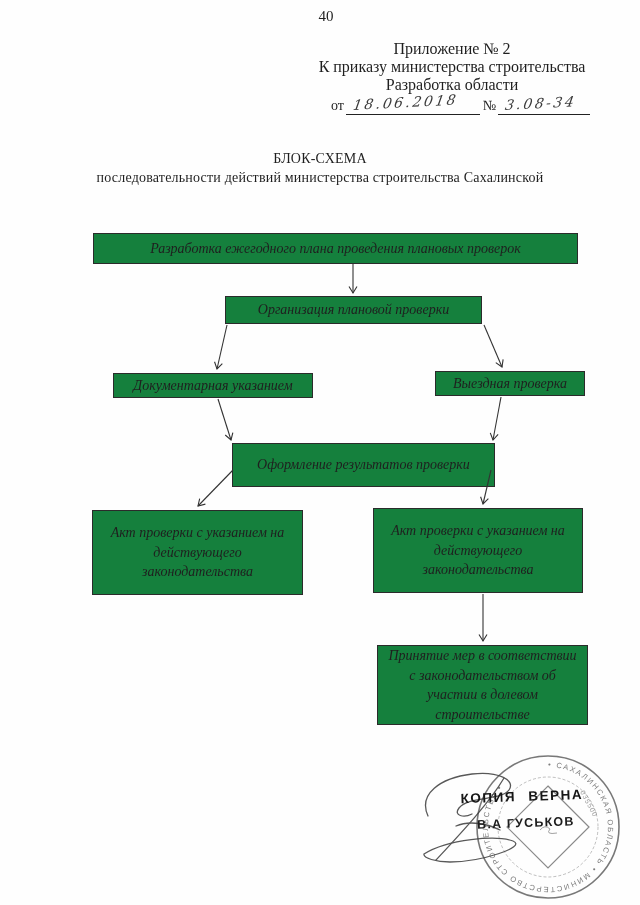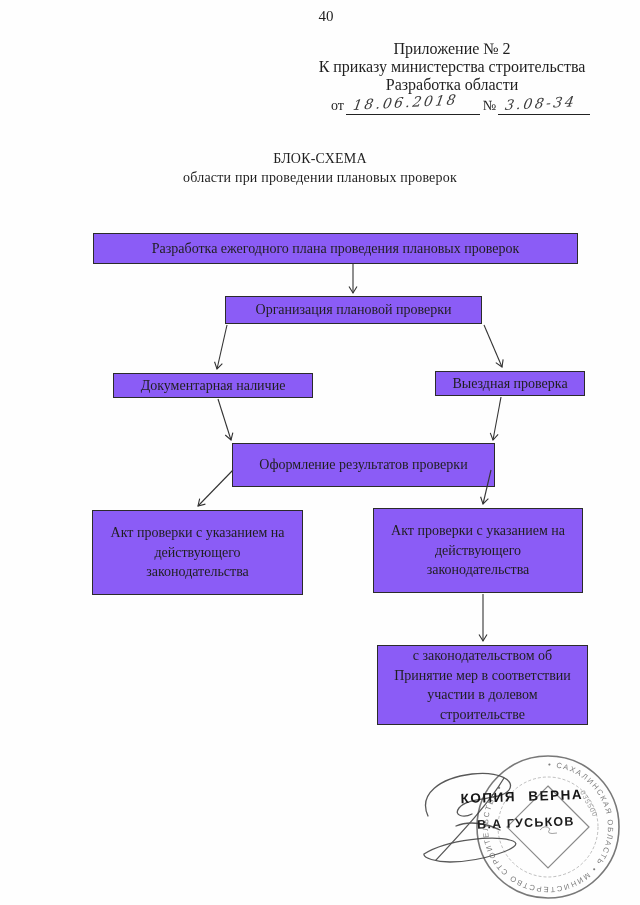--- a/index.html
+++ b/index.html
@@ -22,24 +22,24 @@
     position:absolute;left:6px;bottom:1px;white-space:nowrap;
     font-family:"DejaVu Serif",serif;font-style:italic;font-size:14px;
     letter-spacing:2.5px;color:#3a3a3a;
     transform:rotate(-3deg) skewX(-12deg);transform-origin:left bottom;
   }
   
   .doc-title{left:60px;top:150px;width:520px;text-align:center;
     font-weight:normal;font-size:14px;line-height:18.5px;letter-spacing:.2px;}
   
   .fbox{
-    position:absolute;box-sizing:border-box;background:#8b5cf6;
+    position:absolute;box-sizing:border-box;background:#15803d;
     border:1.5px solid #2b2b2b;
     display:flex;flex-direction:column;justify-content:center;align-items:center;
-    text-align:center;font-size:14px;line-height:19.5px;padding:1px 4px;
+    text-align:center;font-size:14px;line-height:19.5px;padding:1px 4px;font-style:italic;
   }
   .b1{left:93px;top:233px;width:485px;height:31px;}
   .b2{left:225px;top:296px;width:257px;height:28px;}
   .b3{left:113px;top:373px;width:200px;height:25px;}
   .b4{left:428px;top:371px;width:150px;height:25px;margin-left:7px;}
   .b5{left:232px;top:443px;width:263px;height:44px;}
   .b6{left:92px;top:510px;width:211px;height:85px;}
   .b7{left:373px;top:508px;width:210px;height:85px;}
   .b8{left:377px;top:645px;width:211px;height:80px;}
   
@@ -63,51 +63,51 @@
     <span class="hw">18.06.2018</span>
   </span>
   <span class="lbl">№</span>
   <span class="hw-slot second">
     <span class="hw">3.08-34</span>
   </span>
 </div>
 
 <div class="abs doc-title">
   <div>БЛОК-СХЕМА</div>
-  <div>области при проведении плановых проверок</div>
+  <div>последовательности действий министерства строительства Сахалинской</div>
 </div>
 
 <div class="fbox b1">
   <div>Разработка ежегодного плана проведения плановых проверок</div>
 </div>
 <div class="fbox b2">
   <div>Организация плановой проверки</div>
 </div>
 <div class="fbox b3">
-  <div>Документарная наличие</div>
+  <div>Документарная указанием</div>
 </div>
 <div class="fbox b4">
   <div>Выездная проверка</div>
 </div>
 <div class="fbox b5">
   <div>Оформление результатов проверки</div>
 </div>
 <div class="fbox b6">
   <div>Акт проверки с указанием на</div>
   <div>действующего</div>
   <div>законодательства</div>
 </div>
 <div class="fbox b7">
   <div>Акт проверки с указанием на</div>
   <div>действующего</div>
   <div>законодательства</div>
 </div>
 <div class="fbox b8">
+  <div>Принятие мер в соответствии</div>
   <div>с законодательством об</div>
-  <div>Принятие мер в соответствии</div>
   <div>участии в долевом</div>
   <div>строительстве</div>
 </div>
 
 <svg class="abs overlay" width="640" height="905" viewBox="0 0 640 905">
   <defs>
     <marker id="arr" markerWidth="11" markerHeight="11" refX="7.5" refY="5" orient="auto" markerUnits="userSpaceOnUse">
       <path d="M1,1 L7.5,5 L1,9" fill="none" stroke="#333" stroke-width="1.1"></path>
     </marker>
   </defs>

